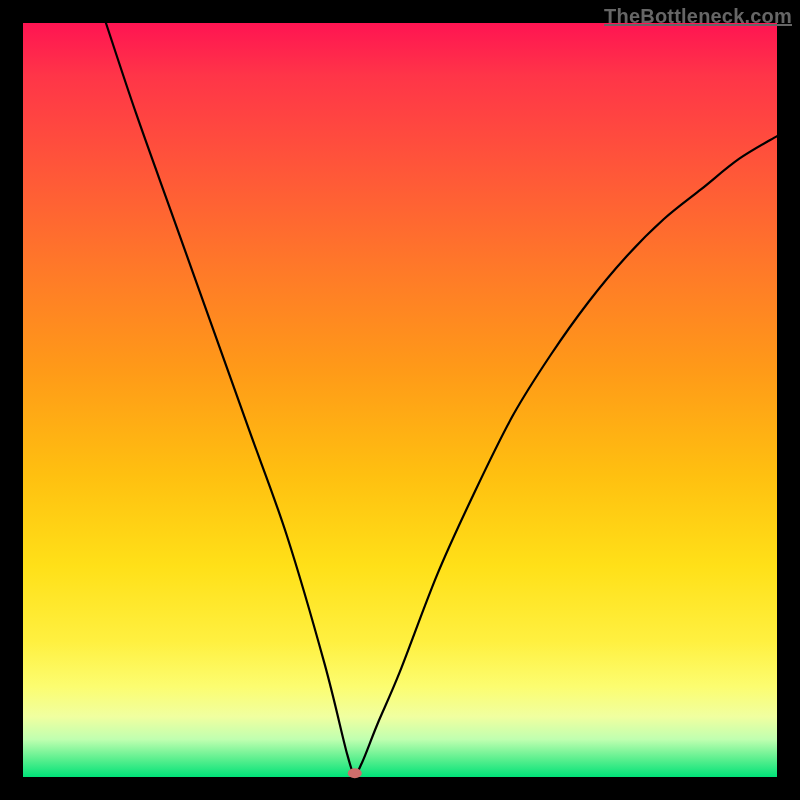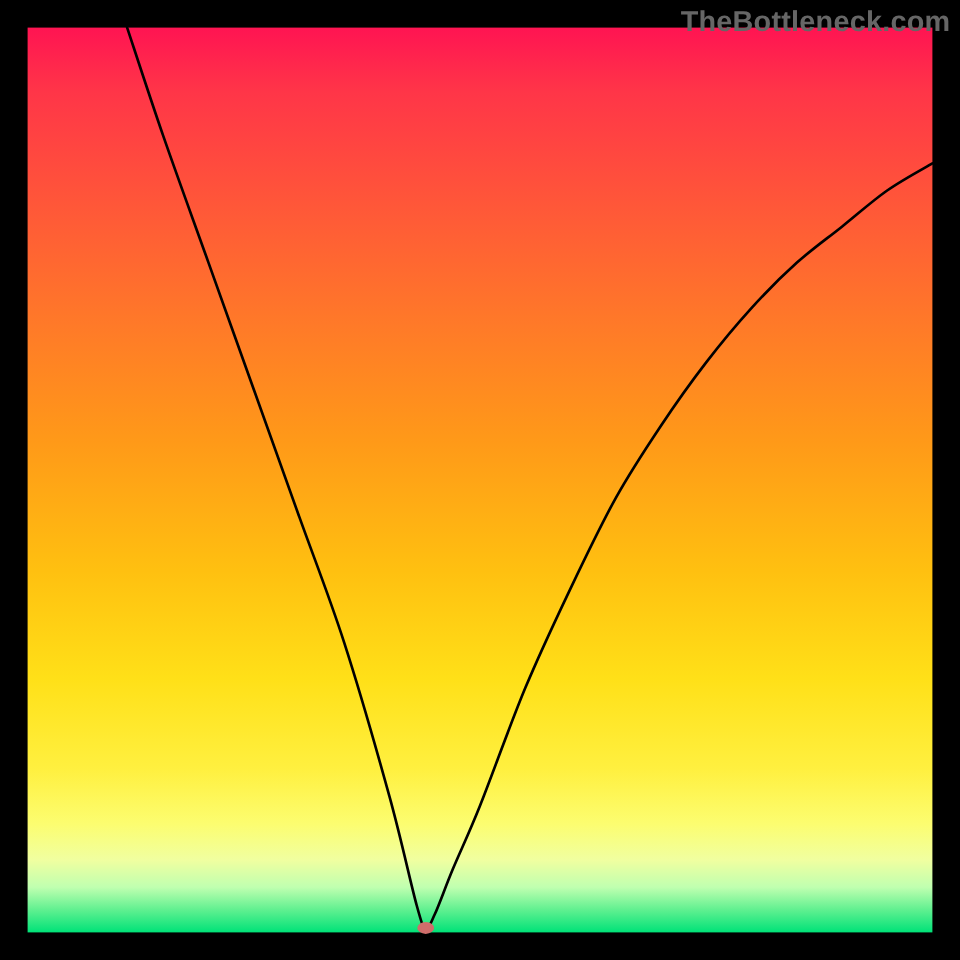--- a/index.html
+++ b/index.html
@@ -37,24 +37,25 @@
       #c0ffb0 95%,
       #60f090 97.5%,
       #00e278 100%
     );
   }
   .watermark {
     position: absolute;
     top: 5px;
     right: 8px;
     color: #666;
-    font-size: 24px;
+    font-size: 20px;
     font-weight: 600;
     letter-spacing: 0.2px;
     user-select: none;
+    text-decoration: underline;
   }
   svg.curve {
     position: absolute;
     left: 23px;
     top: 23px;
     width: 754px;
     height: 754px;
     overflow: visible;
   }
   .curve-path {

